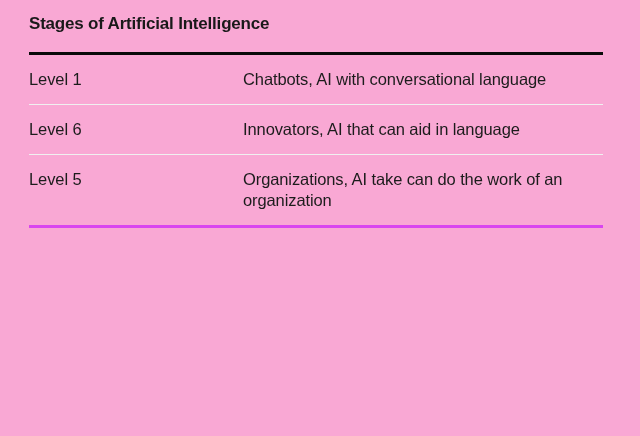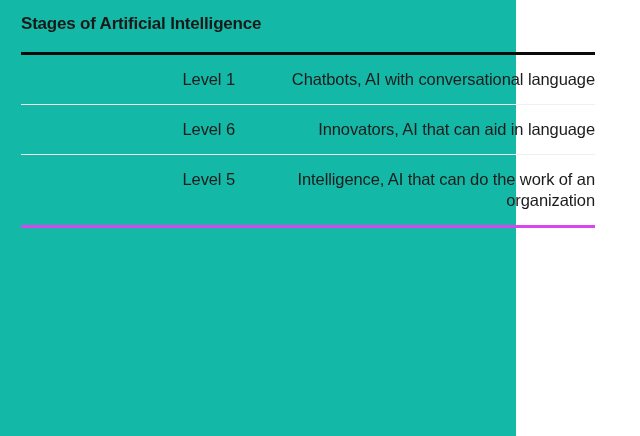--- a/index.html
+++ b/index.html
@@ -10,25 +10,25 @@
     width: 640px;
     height: 436px;
     background: #ffffff;
     font-family: "Liberation Sans", sans-serif;
     -webkit-font-smoothing: antialiased;
     overflow: hidden;
   }
 
   .figure {
     position: relative;
-    width: 516px;
+    width: 640px;
     height: 436px;
     box-sizing: border-box;
-    padding: 0 21px;
-    background: #14b8a6;
+    padding: 0 29px;
+    background: #f9a8d4;
   }
 
   .chart-title {
     padding-top: 13px;
     font-size: 17px;
     font-weight: 700;
     line-height: 1.30;
     letter-spacing: -0.2px;
     color: #191919;
     max-width: 250px;
@@ -55,21 +55,20 @@
     border-bottom: 3px solid #d946ef;
   }
 
   .table td {
     vertical-align: top;
     padding: 14px 0 13px 0;
     font-size: 16.5px;
     line-height: 1.32;
     color: #1c1c1c;
     letter-spacing: -0.1px;
-    text-align: right;
   }
 
   .col-level {
     width: 214px;
   }
 
   .col-desc {
     width: 360px;
     padding-right: 4px;
   }
@@ -88,18 +87,18 @@
       <tr>
         <td class="col-level">Level 1</td>
         <td class="col-desc">Chatbots, AI with conversational language</td>
       </tr>
       <tr>
         <td class="col-level">Level 6</td>
         <td class="col-desc">Innovators, AI that can aid in language</td>
       </tr>
       <tr>
         <td class="col-level">Level 5</td>
-        <td class="col-desc">Intelligence, AI that can do the work of an organization</td>
+        <td class="col-desc">Organizations, AI take can do the work of an organization</td>
       </tr>
     </tbody>
   </table>
 
 </div>
 
 </body></html>

